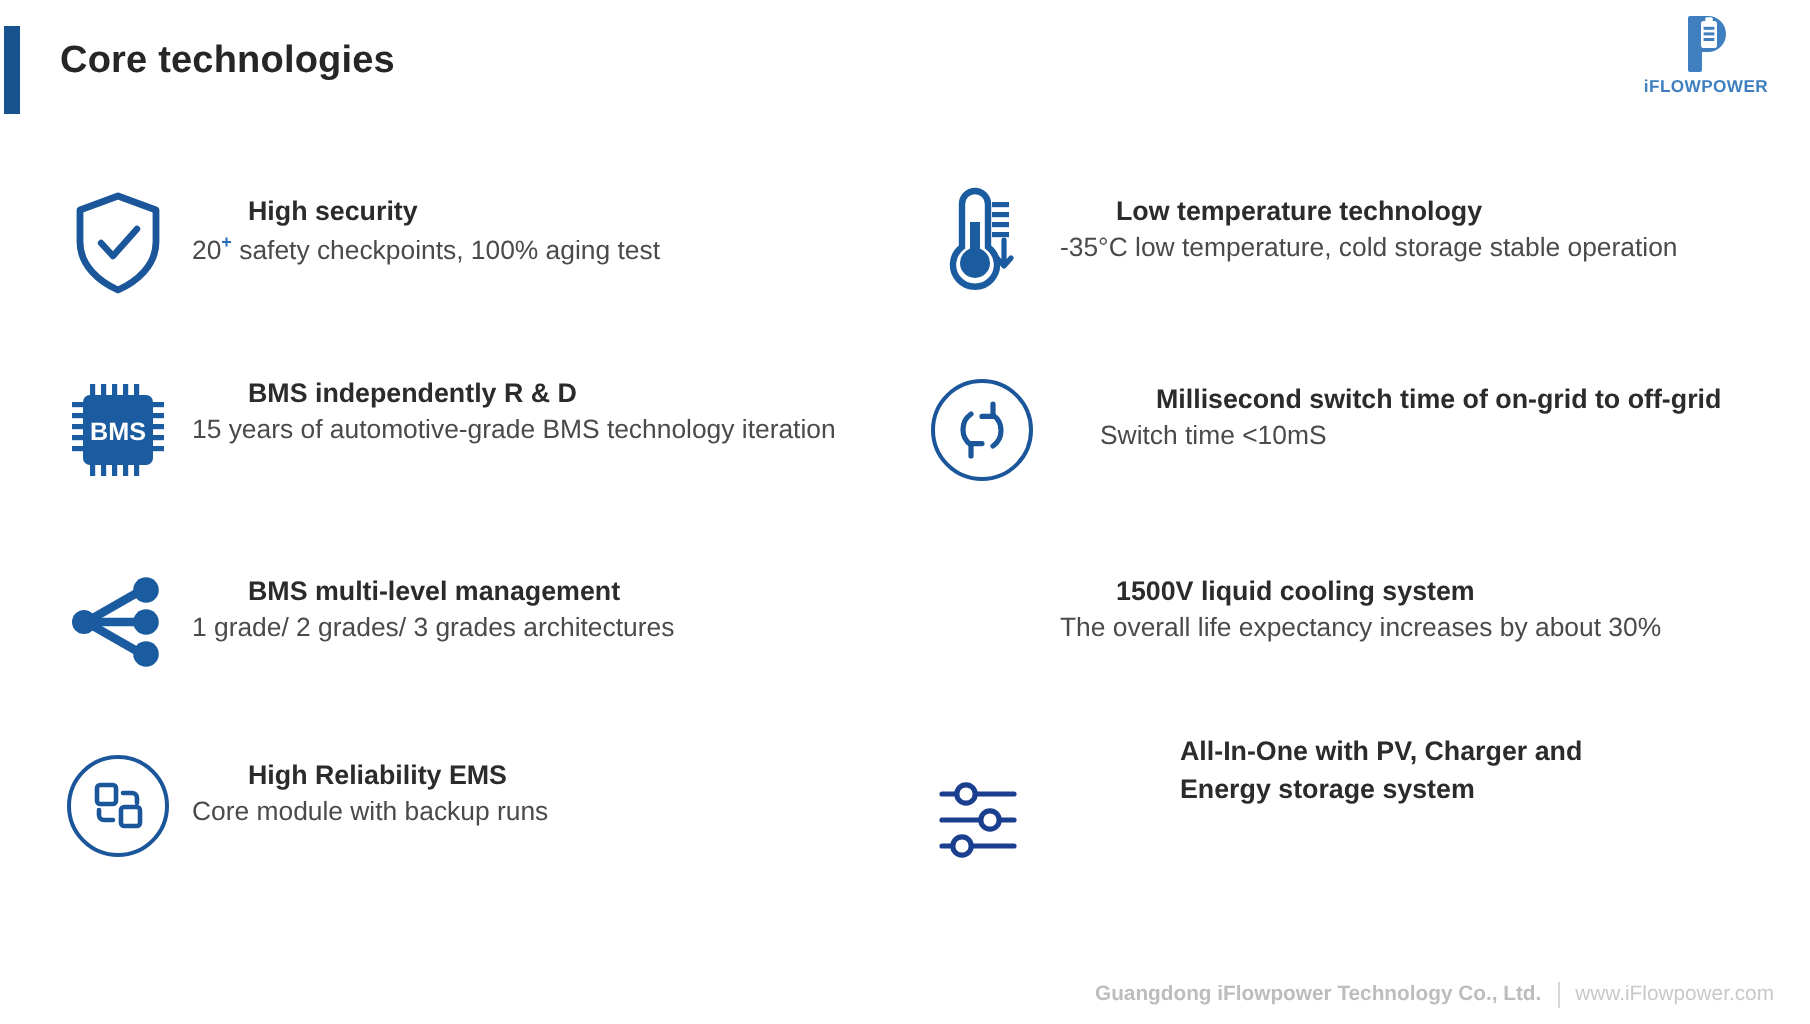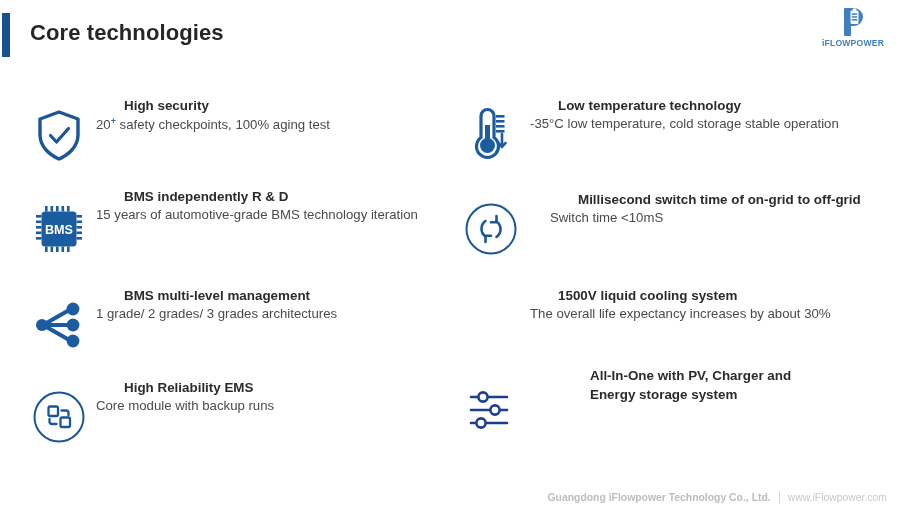--- a/index.html
+++ b/index.html
@@ -28,21 +28,21 @@
     left: 2px;
     top: 13px;
     width: 8px;
     height: 44px;
     background: #19538f;
   }
   #page-title {
     position: absolute;
     left: 30px;
     top: 20px;
-    font-size: 22px;
+    font-size: 19px;
     font-weight: bold;
     color: #262626;
     letter-spacing: 0.1px;
     white-space: nowrap;
   }
 
   
   #brand-logo {
     position: absolute;
     right: 8px;
@@ -93,21 +93,21 @@
     height: 72px;
   }
   .feature-item.r0 { top: 0px;   }
   .feature-item.r1 { top: 94px;  }
   .feature-item.r2 { top: 190px; }
   .feature-item.r3 { top: 282px; }
 
   .feature-icon {
     position: absolute;
     left: 0;
-    top: 20px;
+    top: 6px;
     width: 58px;
     height: 58px;
   }
   .feature-icon svg { display: block; }
 
   .feature-text {
     position: absolute;
     left: 66px;
     top: 0;
     width: 364px;

